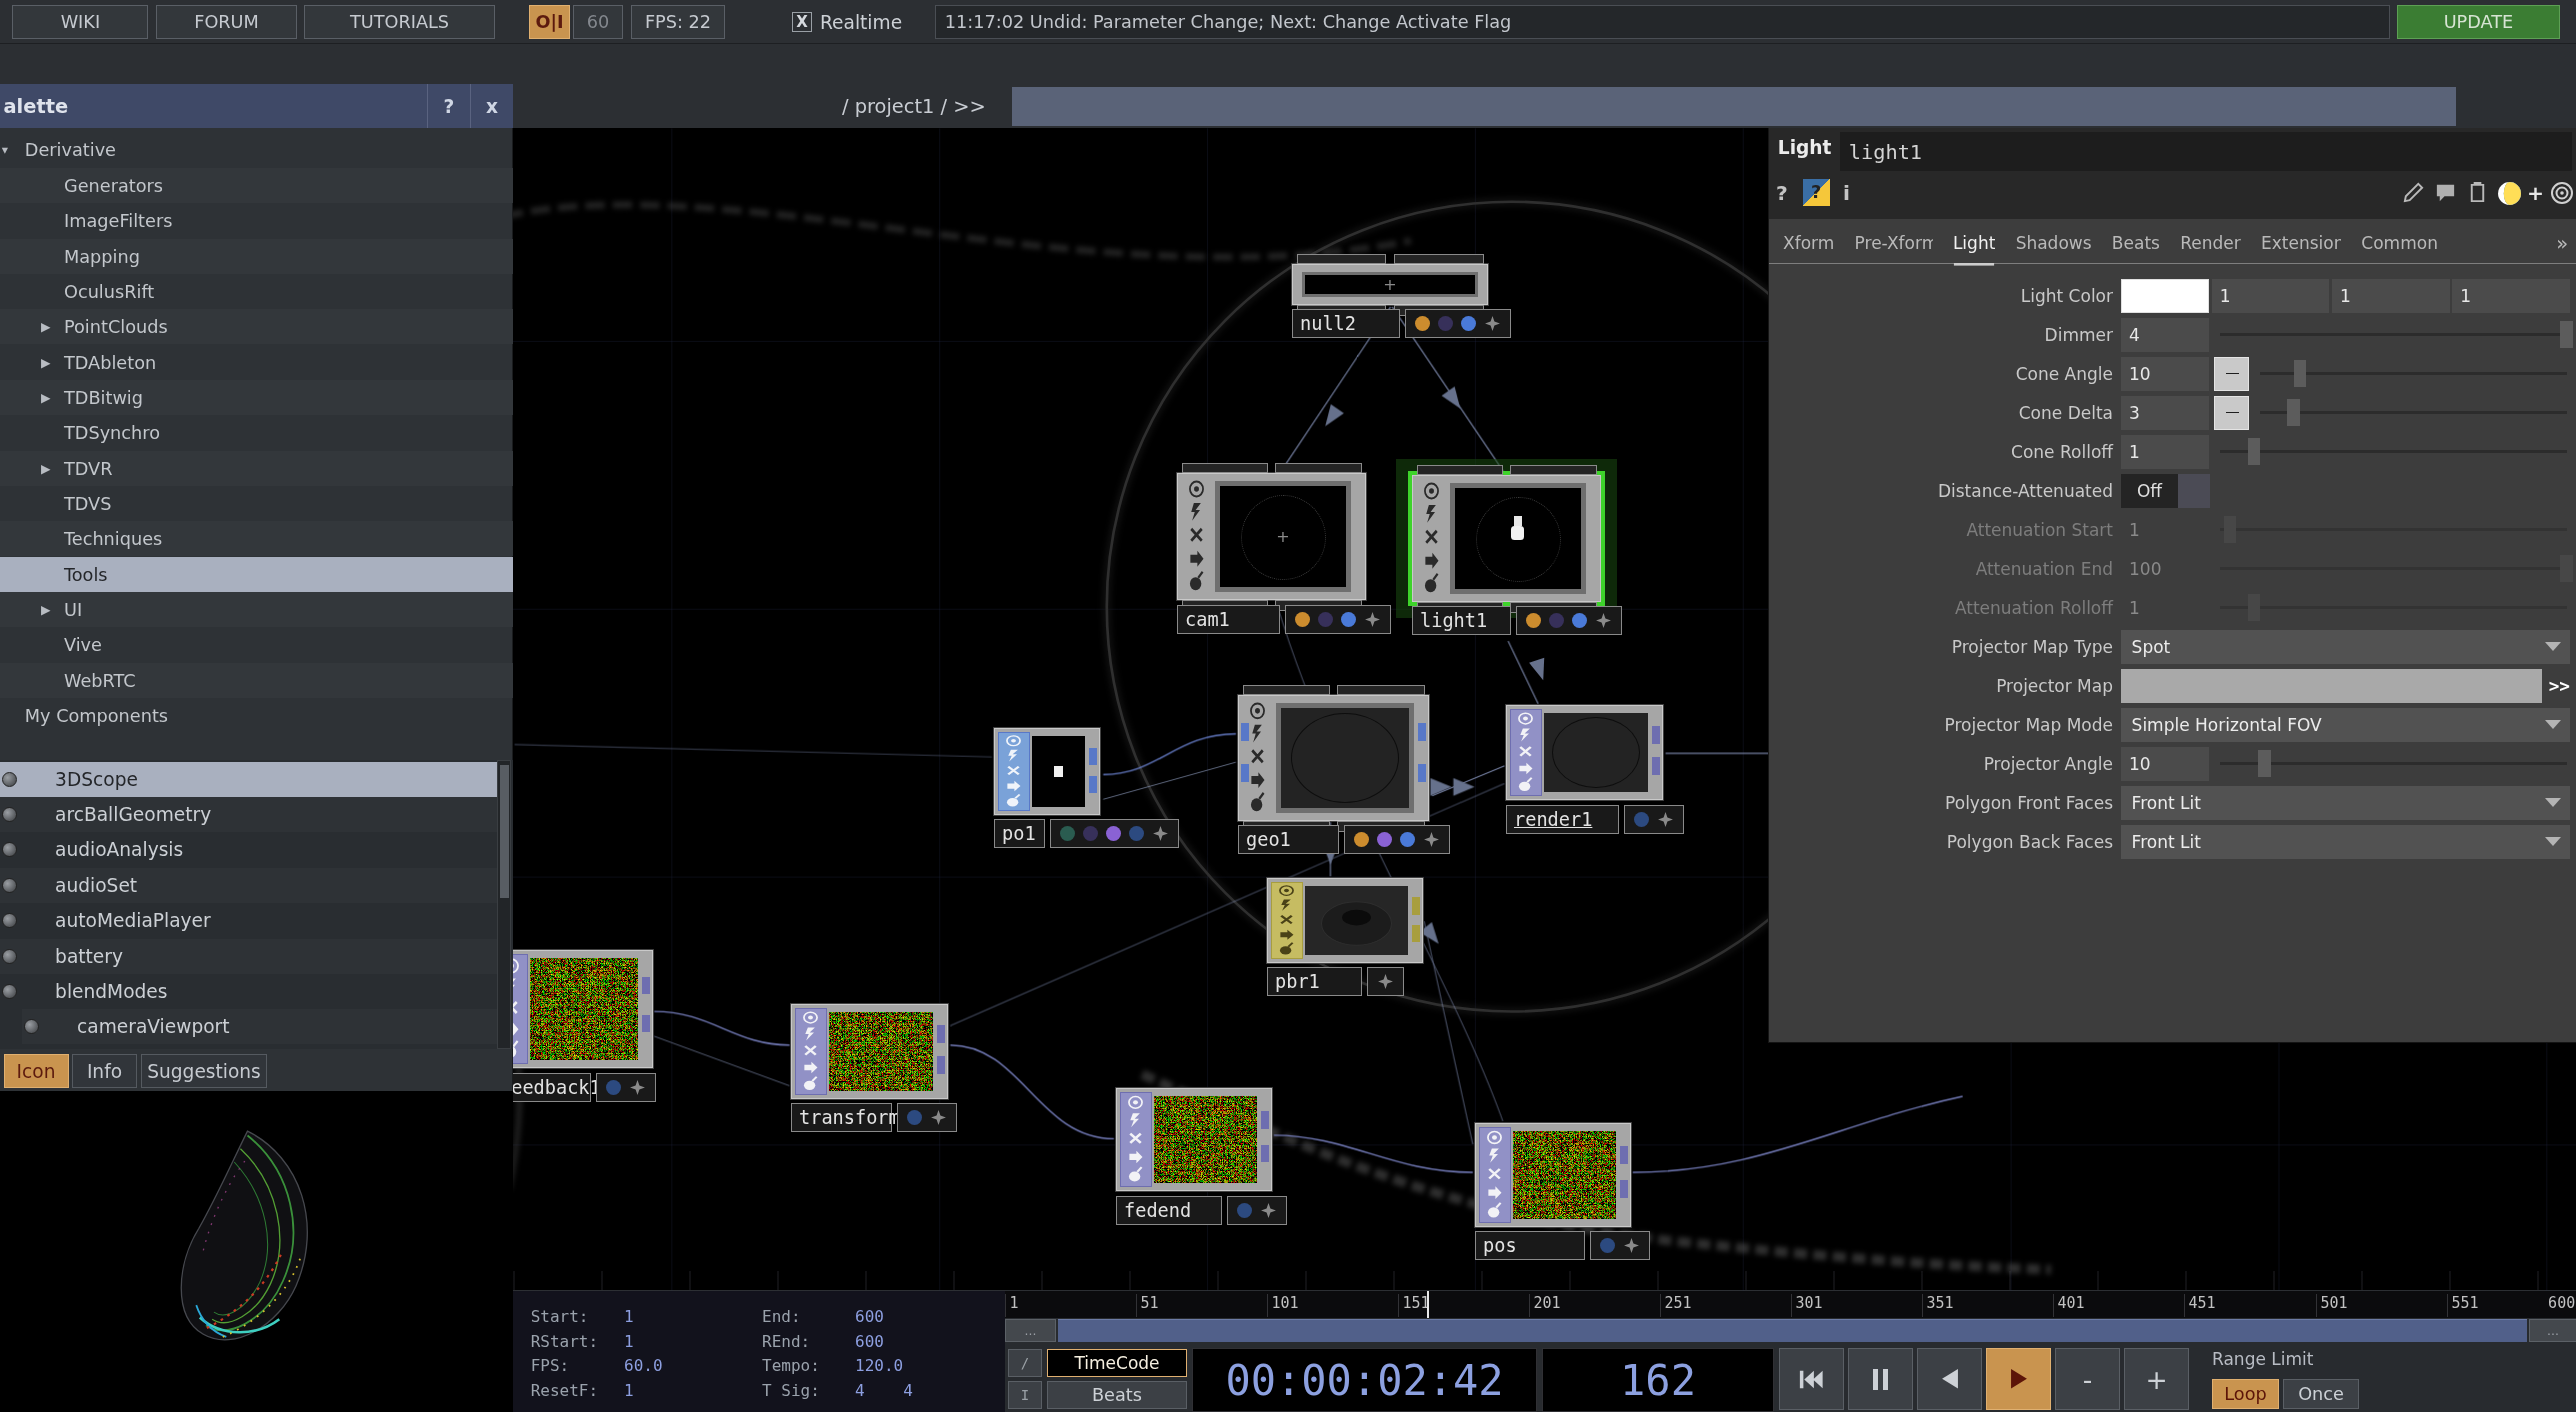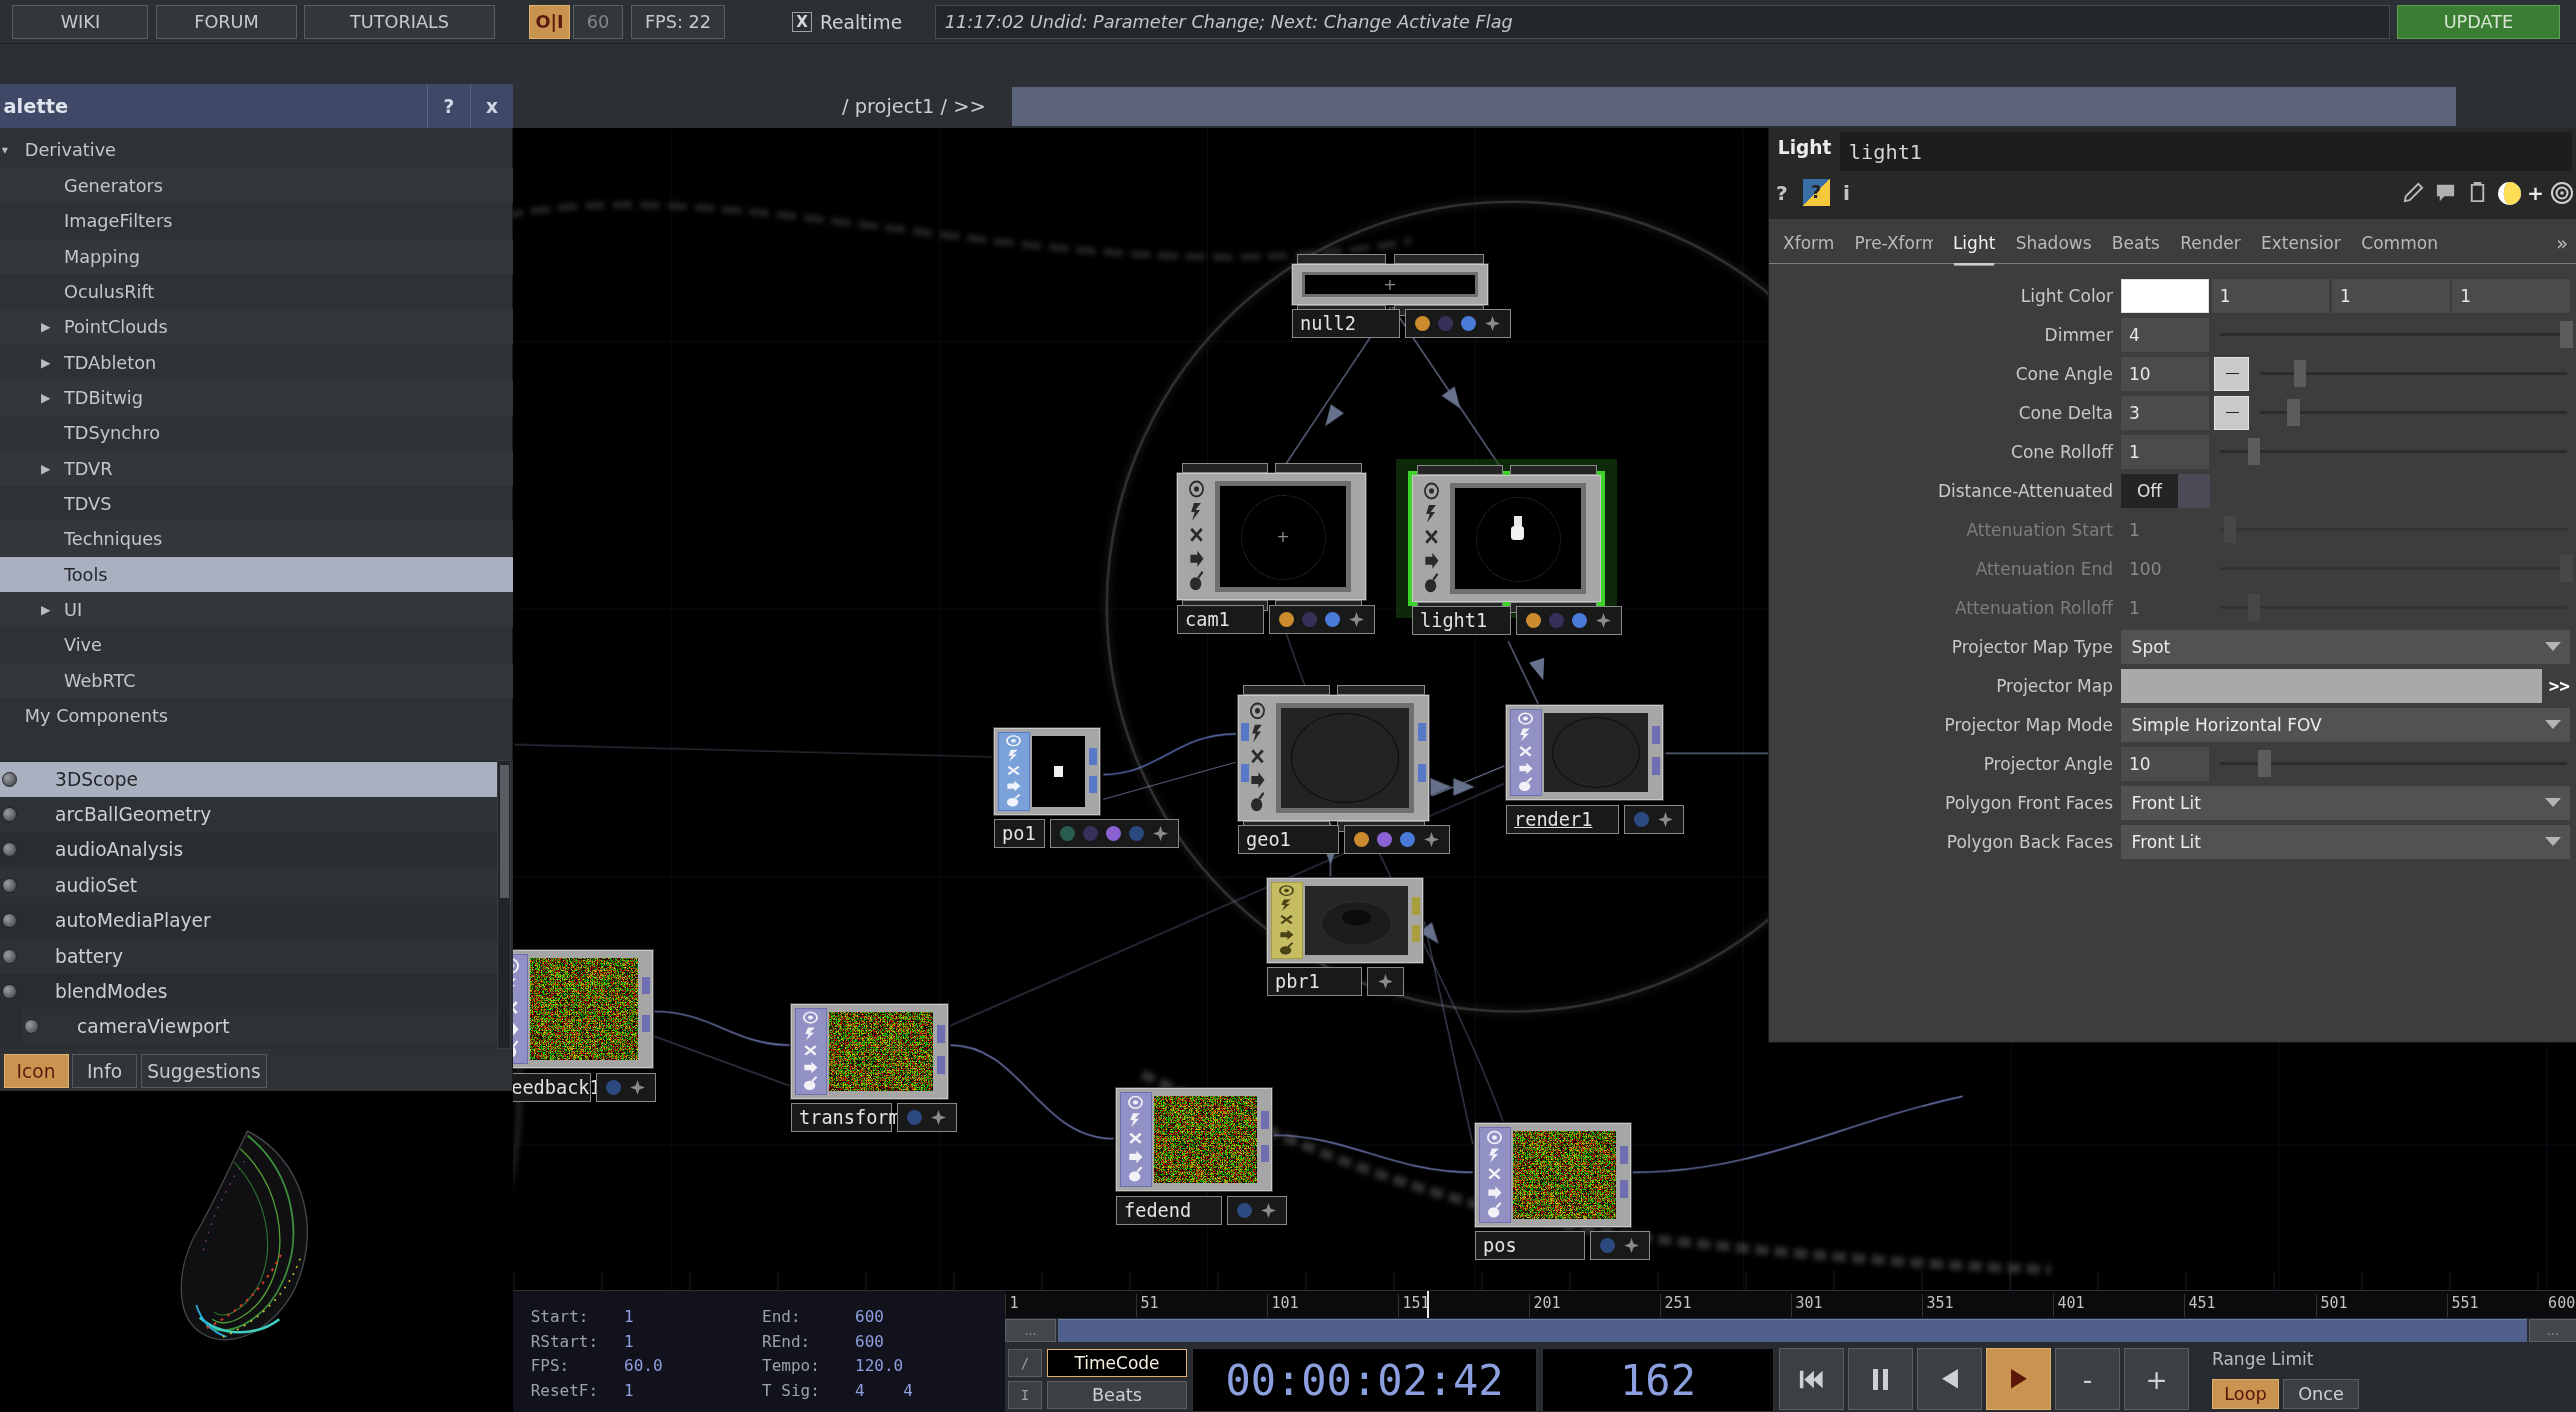--- a/index.html
+++ b/index.html
@@ -5,21 +5,21 @@
   * { margin:0; padding:0; box-sizing:border-box; }
   html,body { width:2576px; height:1413px; overflow:hidden; background:#2c2f33;
     font-family:"DejaVu Sans","Liberation Sans",sans-serif; }
 
   
   #menubar { position:absolute; left:0; top:0; width:2576px; height:44px; background:#2c2f33; border-bottom:0.9px solid #1d1f22; z-index:40; }
   .mbtn { position:absolute; top:5.3px; height:34px; background:#33373b; border:0.9px solid #5a5f66; color:#c6cad0; font-size:17.7px; display:flex; align-items:center; justify-content:center; }
   .mbtn.tan { background:#c9944f; border-color:#e0b070; color:#5c1a0e; font-weight:bold; }
   .mbtn.dim60 { color:#84888e; }
   .mbtn.green { background:#3b7d33; border-color:#5da054; color:#d7e4d3; }
-  #status-box { position:absolute; left:935px; top:5.3px; width:1455px; height:34px; background:#24272a; border:0.9px solid #4a4e54; color:#c2c6cc; font-size:17.7px; display:flex; align-items:center; padding-left:8.8px; white-space:nowrap; overflow:hidden;font-style:italic; }
+  #status-box { position:absolute; left:935px; top:5.3px; width:1455px; height:34px; background:#24272a; border:0.9px solid #4a4e54; color:#c2c6cc; font-size:17.7px; display:flex; align-items:center; padding-left:8.8px; white-space:nowrap; overflow:hidden; }
   #rt-check { position:absolute; left:792px; top:11.5px; width:20.3px; height:20.3px; border:0.9px solid #9aa0a6; color:#d5d9de; font-size:15px; font-weight:bold; display:flex; align-items:center; justify-content:center; }
   #rt-label { position:absolute; left:820px; top:0; height:44px; display:flex; align-items:center; color:#cdd1d6; font-size:18.6px; }
 
   
   #layoutbar { position:absolute; left:0; top:44px; width:2576px; height:40px; background:#2c2f33; z-index:40; }
   .lb-icon { position:absolute; top:49px; border:0.9px solid #6a6f76; background:#33373b; }
   .lb-sep { position:absolute; top:48px; width:1.8px; height:32px; background:#55595f; }
   .lb-text { position:absolute; top:44px; height:40px; display:flex; align-items:center; color:#c6cad0; font-size:18.6px; }
   .preset { position:absolute; top:46px; width:37px; height:35px; background:#383c41; border:0.9px solid #7a7f86; }
   .preset > div { position:absolute; background:#9aa0a6; }
@@ -255,21 +255,21 @@
         <svg viewBox="0 0 24 120" preserveAspectRatio="none">
           <use href="#nico"></use>
         </svg>
       </div>
       <div class="preview">
         <div class="pv-circle"></div>
         <div class="pv-cross">+</div>
       </div>
     </div>
     <div class="nrow" style="left: 1177px; top: 605px;">
-      <div class="plate" style="width: 87px;">cam1</div>
+      <div class="plate" style="width: 103px;">cam1</div>
       <div class="plate dots">
         <span class="dot" style="background: rgb(204, 140, 46);"></span>
         <span class="dot" style="background: rgb(55, 48, 90);"></span>
         <span class="dot" style="background: rgb(74, 122, 216);"></span>
         <svg class="dstar" viewBox="0 0 19 19" width="17" height="17">
           <use href="#star4"></use>
         </svg>
       </div>
     </div>
     <div class="node fam-comp selected" style="left: 1412px; top: 475px; width: 189px; height: 127px;">

